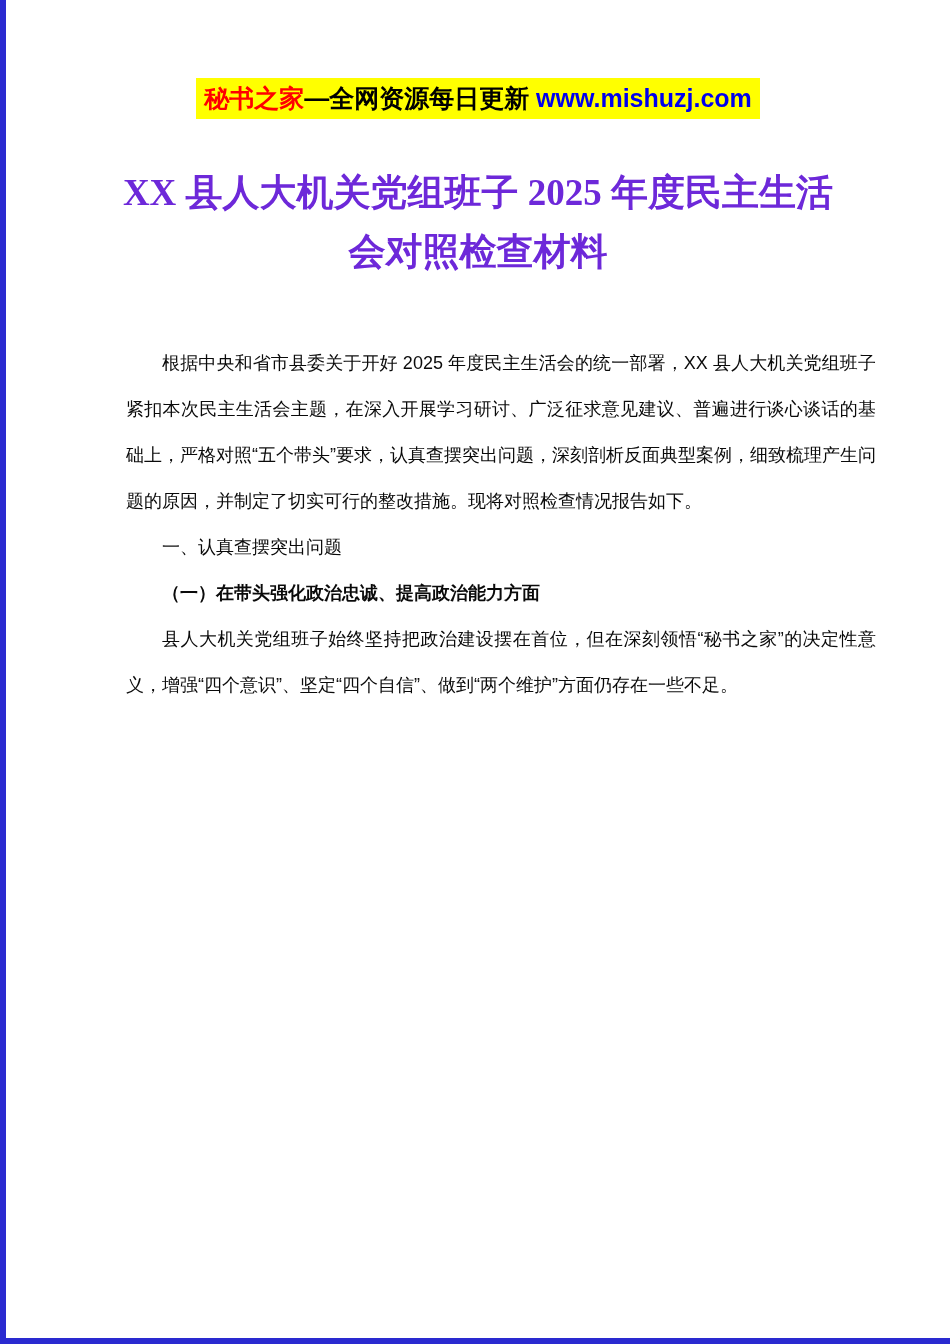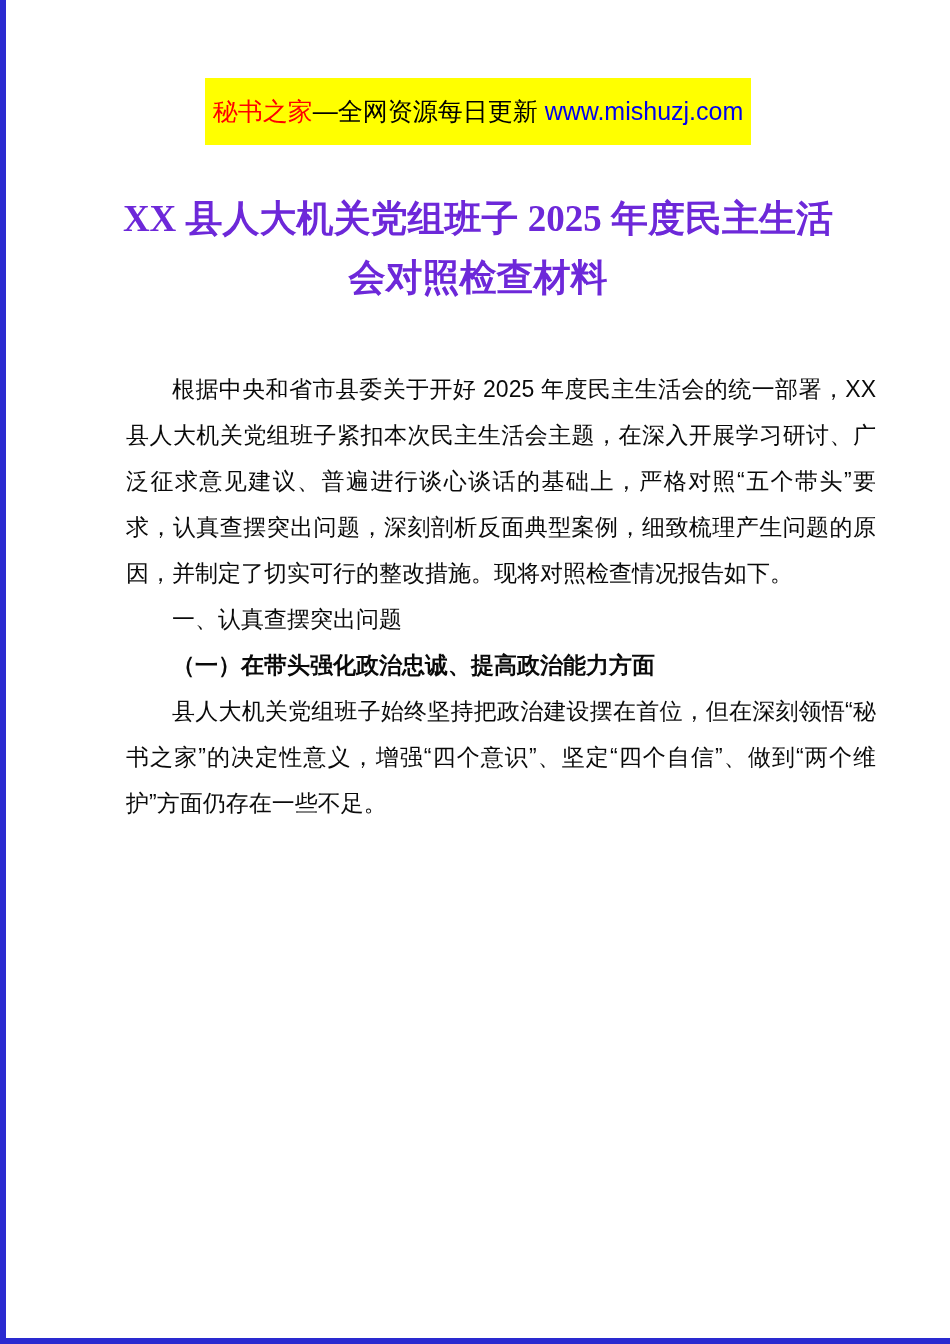--- a/index.html
+++ b/index.html
@@ -24,40 +24,40 @@
     overflow: hidden;
   }
   .banner-wrap {
     padding-top: 78px;
     text-align: center;
   }
   .banner {
     display: inline-block;
     background: #ffff00;
     font-size: 25px;
-    font-weight: 400;
+    font-weight: 700;
     line-height: 1.25;
-    padding: 18px 8px;
+    padding: 5px 8px;
     white-space: nowrap;
   }
   .banner .site   { color: #ff0000; }
   .banner .tagline{ color: #000000; }
   .banner .url    { color: #0000ee; text-decoration: none; }
   .doc-title {
     margin: 44px 100px 0 100px;
     text-align: center;
     font-family: "Liberation Serif", "DejaVu Serif", serif;
     font-weight: 700;
     font-size: 37px;
     line-height: 1.6;
     color: #6d28d9;
   }
   .doc-body {
     margin: 58px 74px 0 120px;
-    font-size: 23px;
+    font-size: 18px;
     line-height: 46px;
     text-align: justify;
     color: #0a0a0a;
   }
   .doc-body p {
     margin: 0;
     text-indent: 2em;
   }
   .h-bold {
     font-weight: 700;

